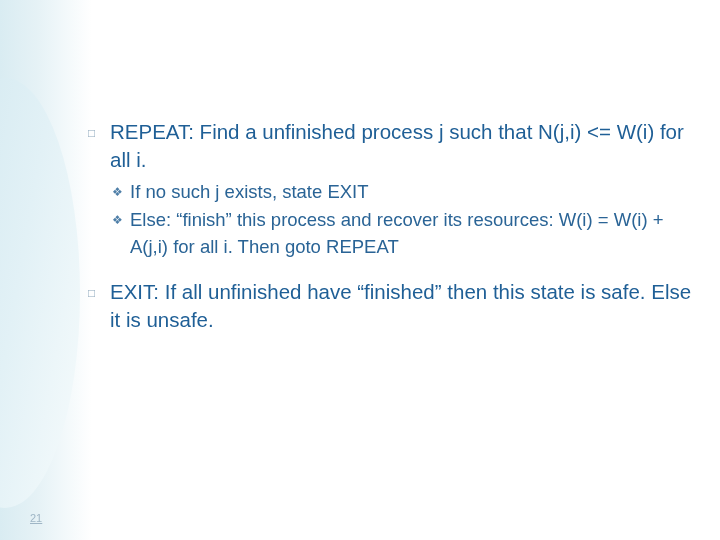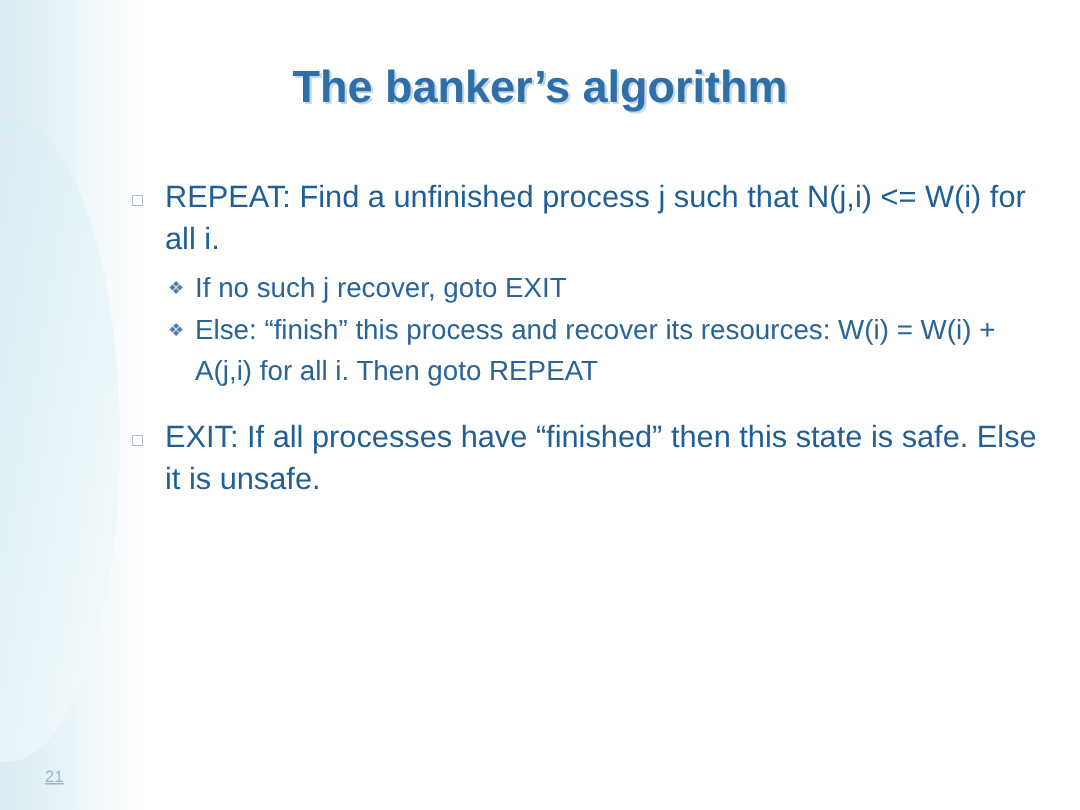--- a/index.html
+++ b/index.html
@@ -115,43 +115,42 @@
   }
 </style>
 </head>
 <body>
 
 <div class="slide">
 
   <div class="left-deco"></div>
   <div class="left-deco-arc"></div>
 
-  <div class="title">The banker’s algorithm</div>
 
   <div class="content">
 
     <div class="lvl1">
       <span class="lvl1-bullet">□</span>
       <span class="lvl1-text">REPEAT: Find a unfinished process j such that N(j,i) &lt;= W(i) for all i.</span>
     </div>
 
     <div class="lvl2-group">
       <div class="lvl2">
         <span class="lvl2-bullet">❖</span>
-        <span class="lvl2-text">If no such j recover, goto EXIT</span>
+        <span class="lvl2-text">If no such j exists, state EXIT</span>
       </div>
       <div class="lvl2">
         <span class="lvl2-bullet">❖</span>
         <span class="lvl2-text">Else: “finish” this process and recover its resources: W(i) = W(i) + A(j,i) for all i. Then goto REPEAT</span>
       </div>
     </div>
 
     <div class="spacer-small"></div>
 
     <div class="lvl1">
       <span class="lvl1-bullet">□</span>
-      <span class="lvl1-text">EXIT: If all processes have “finished” then this state is safe. Else it is unsafe.</span>
+      <span class="lvl1-text">EXIT: If all unfinished have “finished” then this state is safe. Else it is unsafe.</span>
     </div>
 
   </div>
 
   <div class="page-number">21</div>
 </div>
 
 </body></html>

